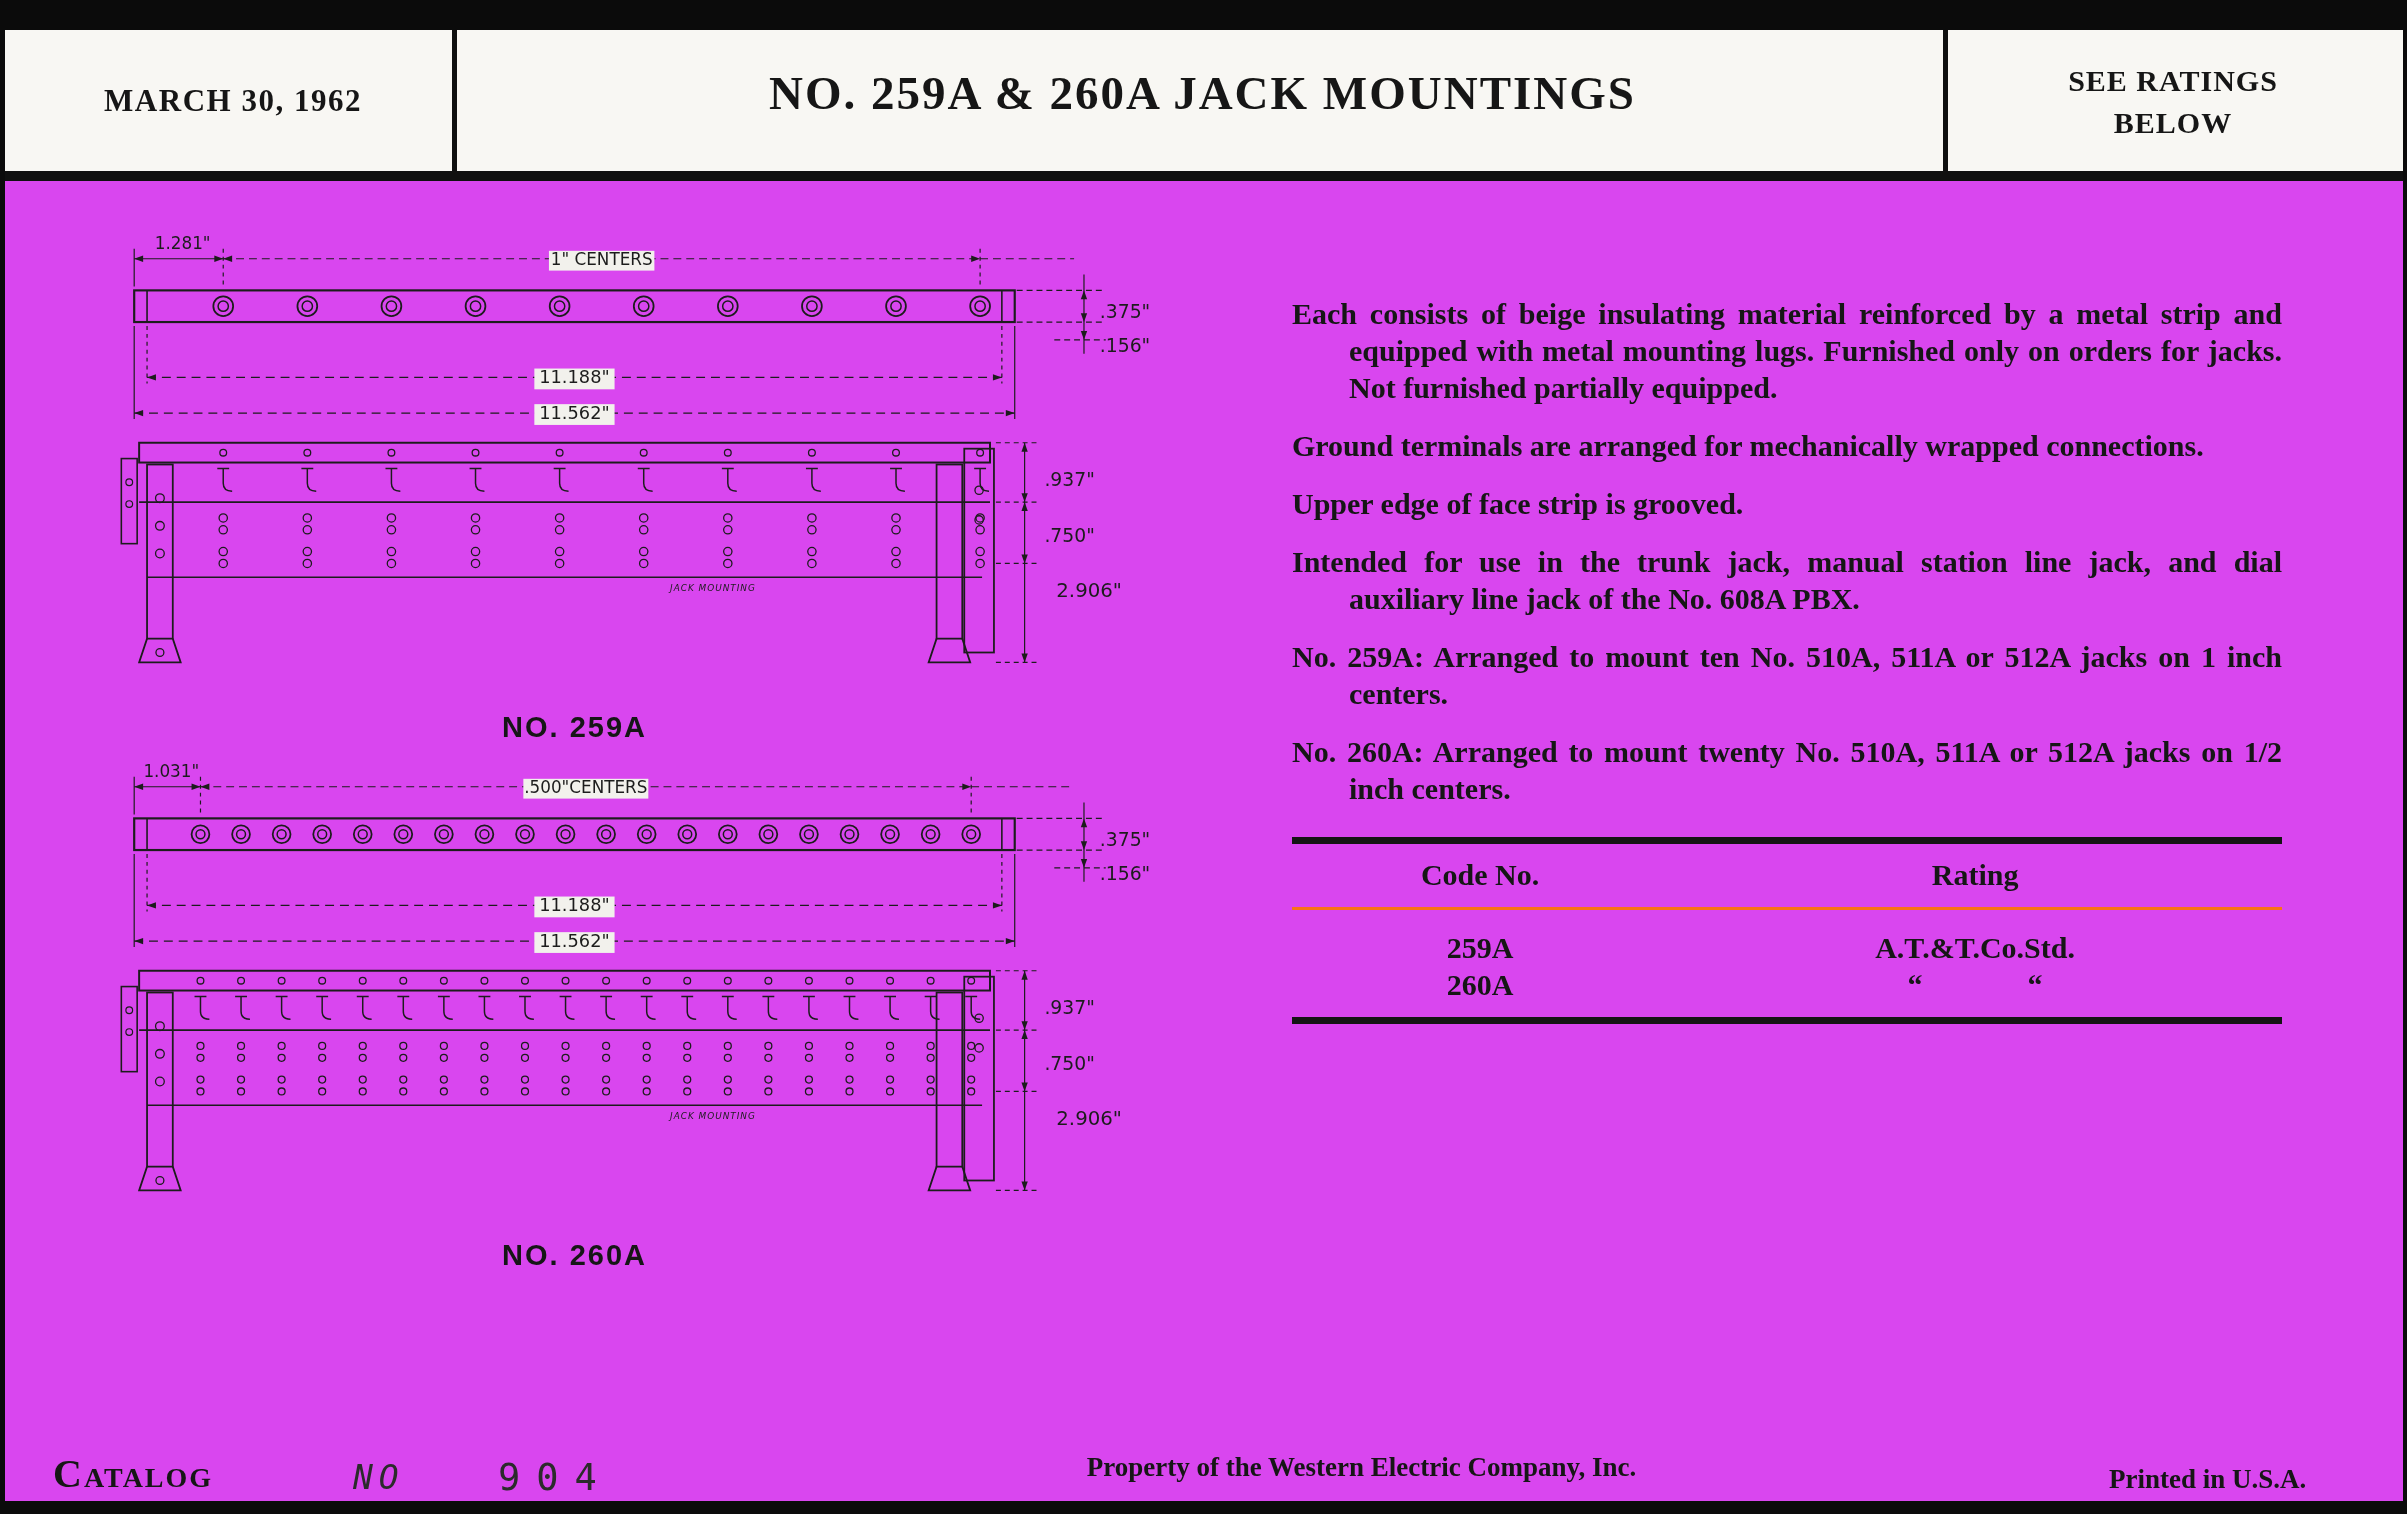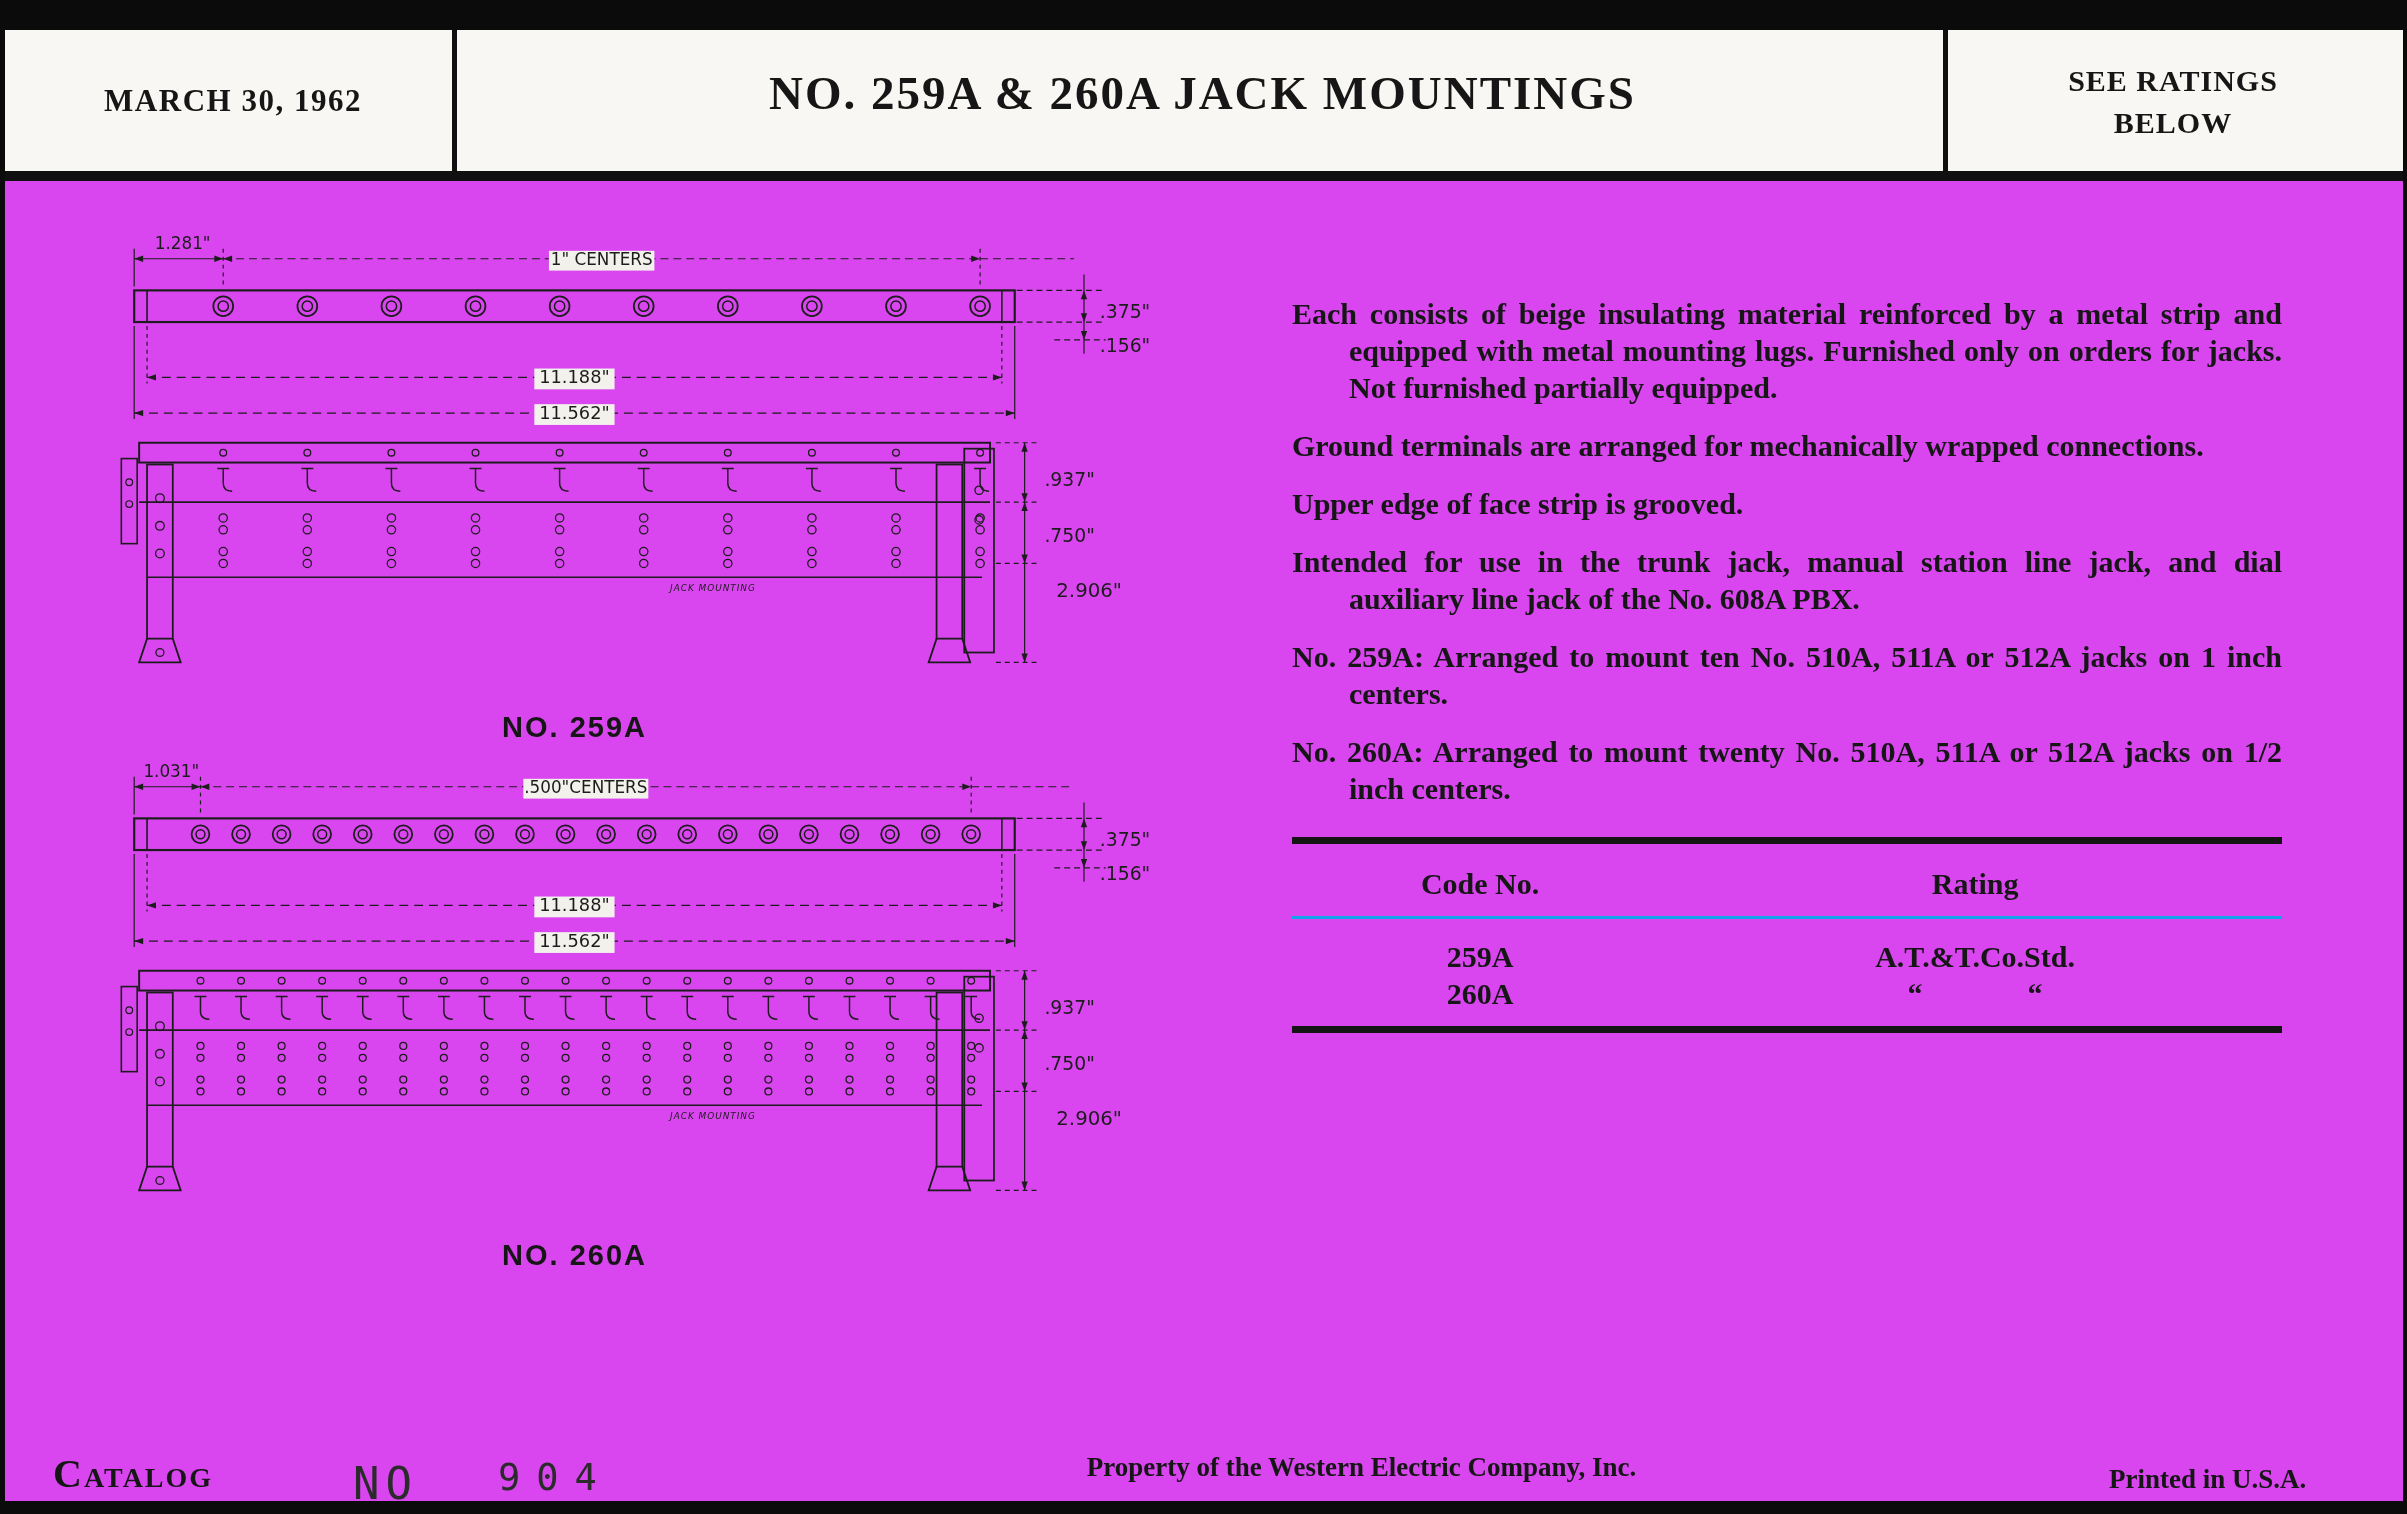--- a/index.html
+++ b/index.html
@@ -37,32 +37,32 @@
     font-family:"Liberation Sans",sans-serif;font-size:29px;font-weight:600;
     letter-spacing:2px;color:#161616;}
   #label259{top:681px;}
   #label260{top:1209px;}
   
   .desc{position:absolute;left:1287px;top:265px;width:990px;
     font-size:30px;line-height:37px;font-weight:600;}
   .desc p{margin:0 0 21px 0;padding-left:57px;text-indent:-57px;text-align:justify;}
   
   .rtable{margin-top:30px;border-top:7px solid #141414;border-bottom:7px solid #141414;}
-  .thead{display:flex;border-bottom:3px solid #0ea5e9;padding:21px 0 14px;}
+  .thead{display:flex;border-bottom:3px solid #f97316;padding:12px 0 14px;}
   .trow{display:flex;}
   .trow.first{padding-top:19px;}
   .trow.last{padding-bottom:14px;}
   .c1{width:38%;text-align:center;}
   .c2{width:62%;text-align:center;}
   .ditto{white-space:pre;}
   
   .cat{position:absolute;left:48px;top:1420px;font-size:40px;font-weight:700;
     font-variant:small-caps;letter-spacing:2px;}
   .catno{position:absolute;left:348px;top:1428px;
-    font-family:"DejaVu Sans Mono",monospace;font-size:44px;letter-spacing:6px;color:#2b2b2b;}
+    font-family:"DejaVu Sans Mono",monospace;font-size:33px;letter-spacing:6px;color:#2b2b2b;font-style:italic;}
   .catnum{position:absolute;left:493px;top:1426px;
     font-family:"DejaVu Sans Mono",monospace;font-size:37px;letter-spacing:16px;color:#2b2b2b;}
   .prop{position:absolute;left:1010px;top:1422px;width:693px;text-align:center;
     font-size:27px;font-weight:700;}
   .printed{position:absolute;left:2104px;top:1434px;font-size:27px;font-weight:700;}
 </style>
 </head>
 <body>
 
 <div class="paper">

